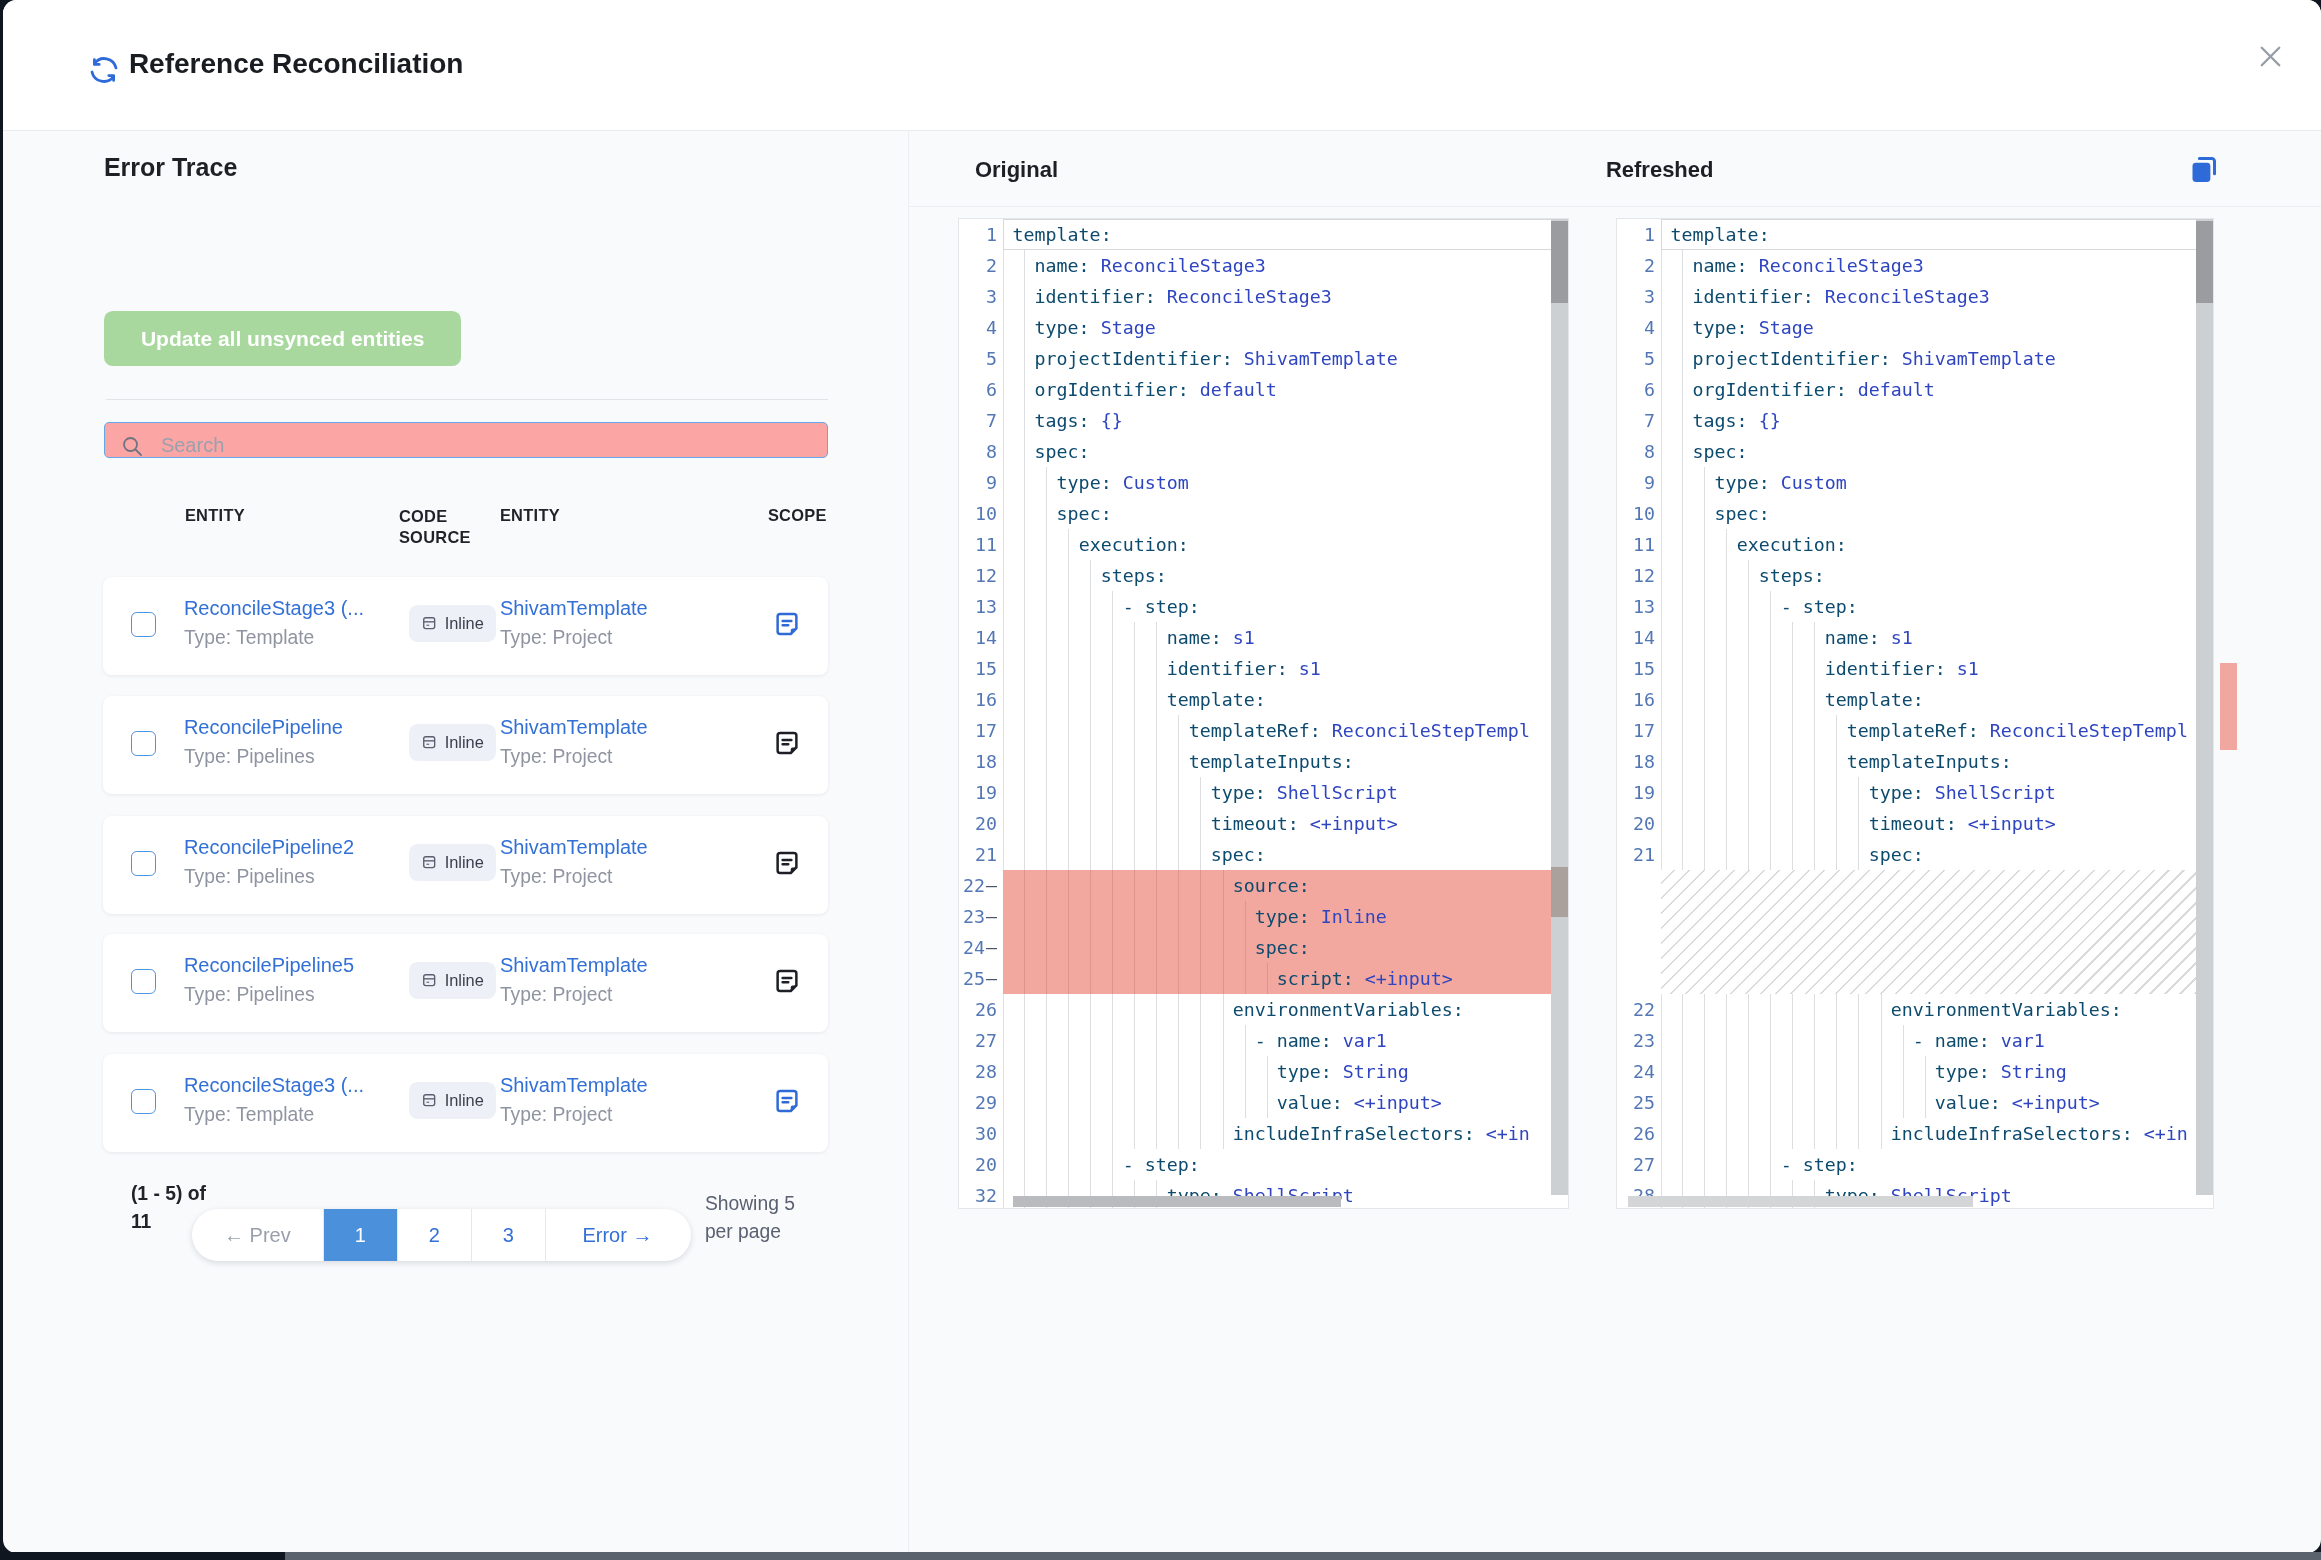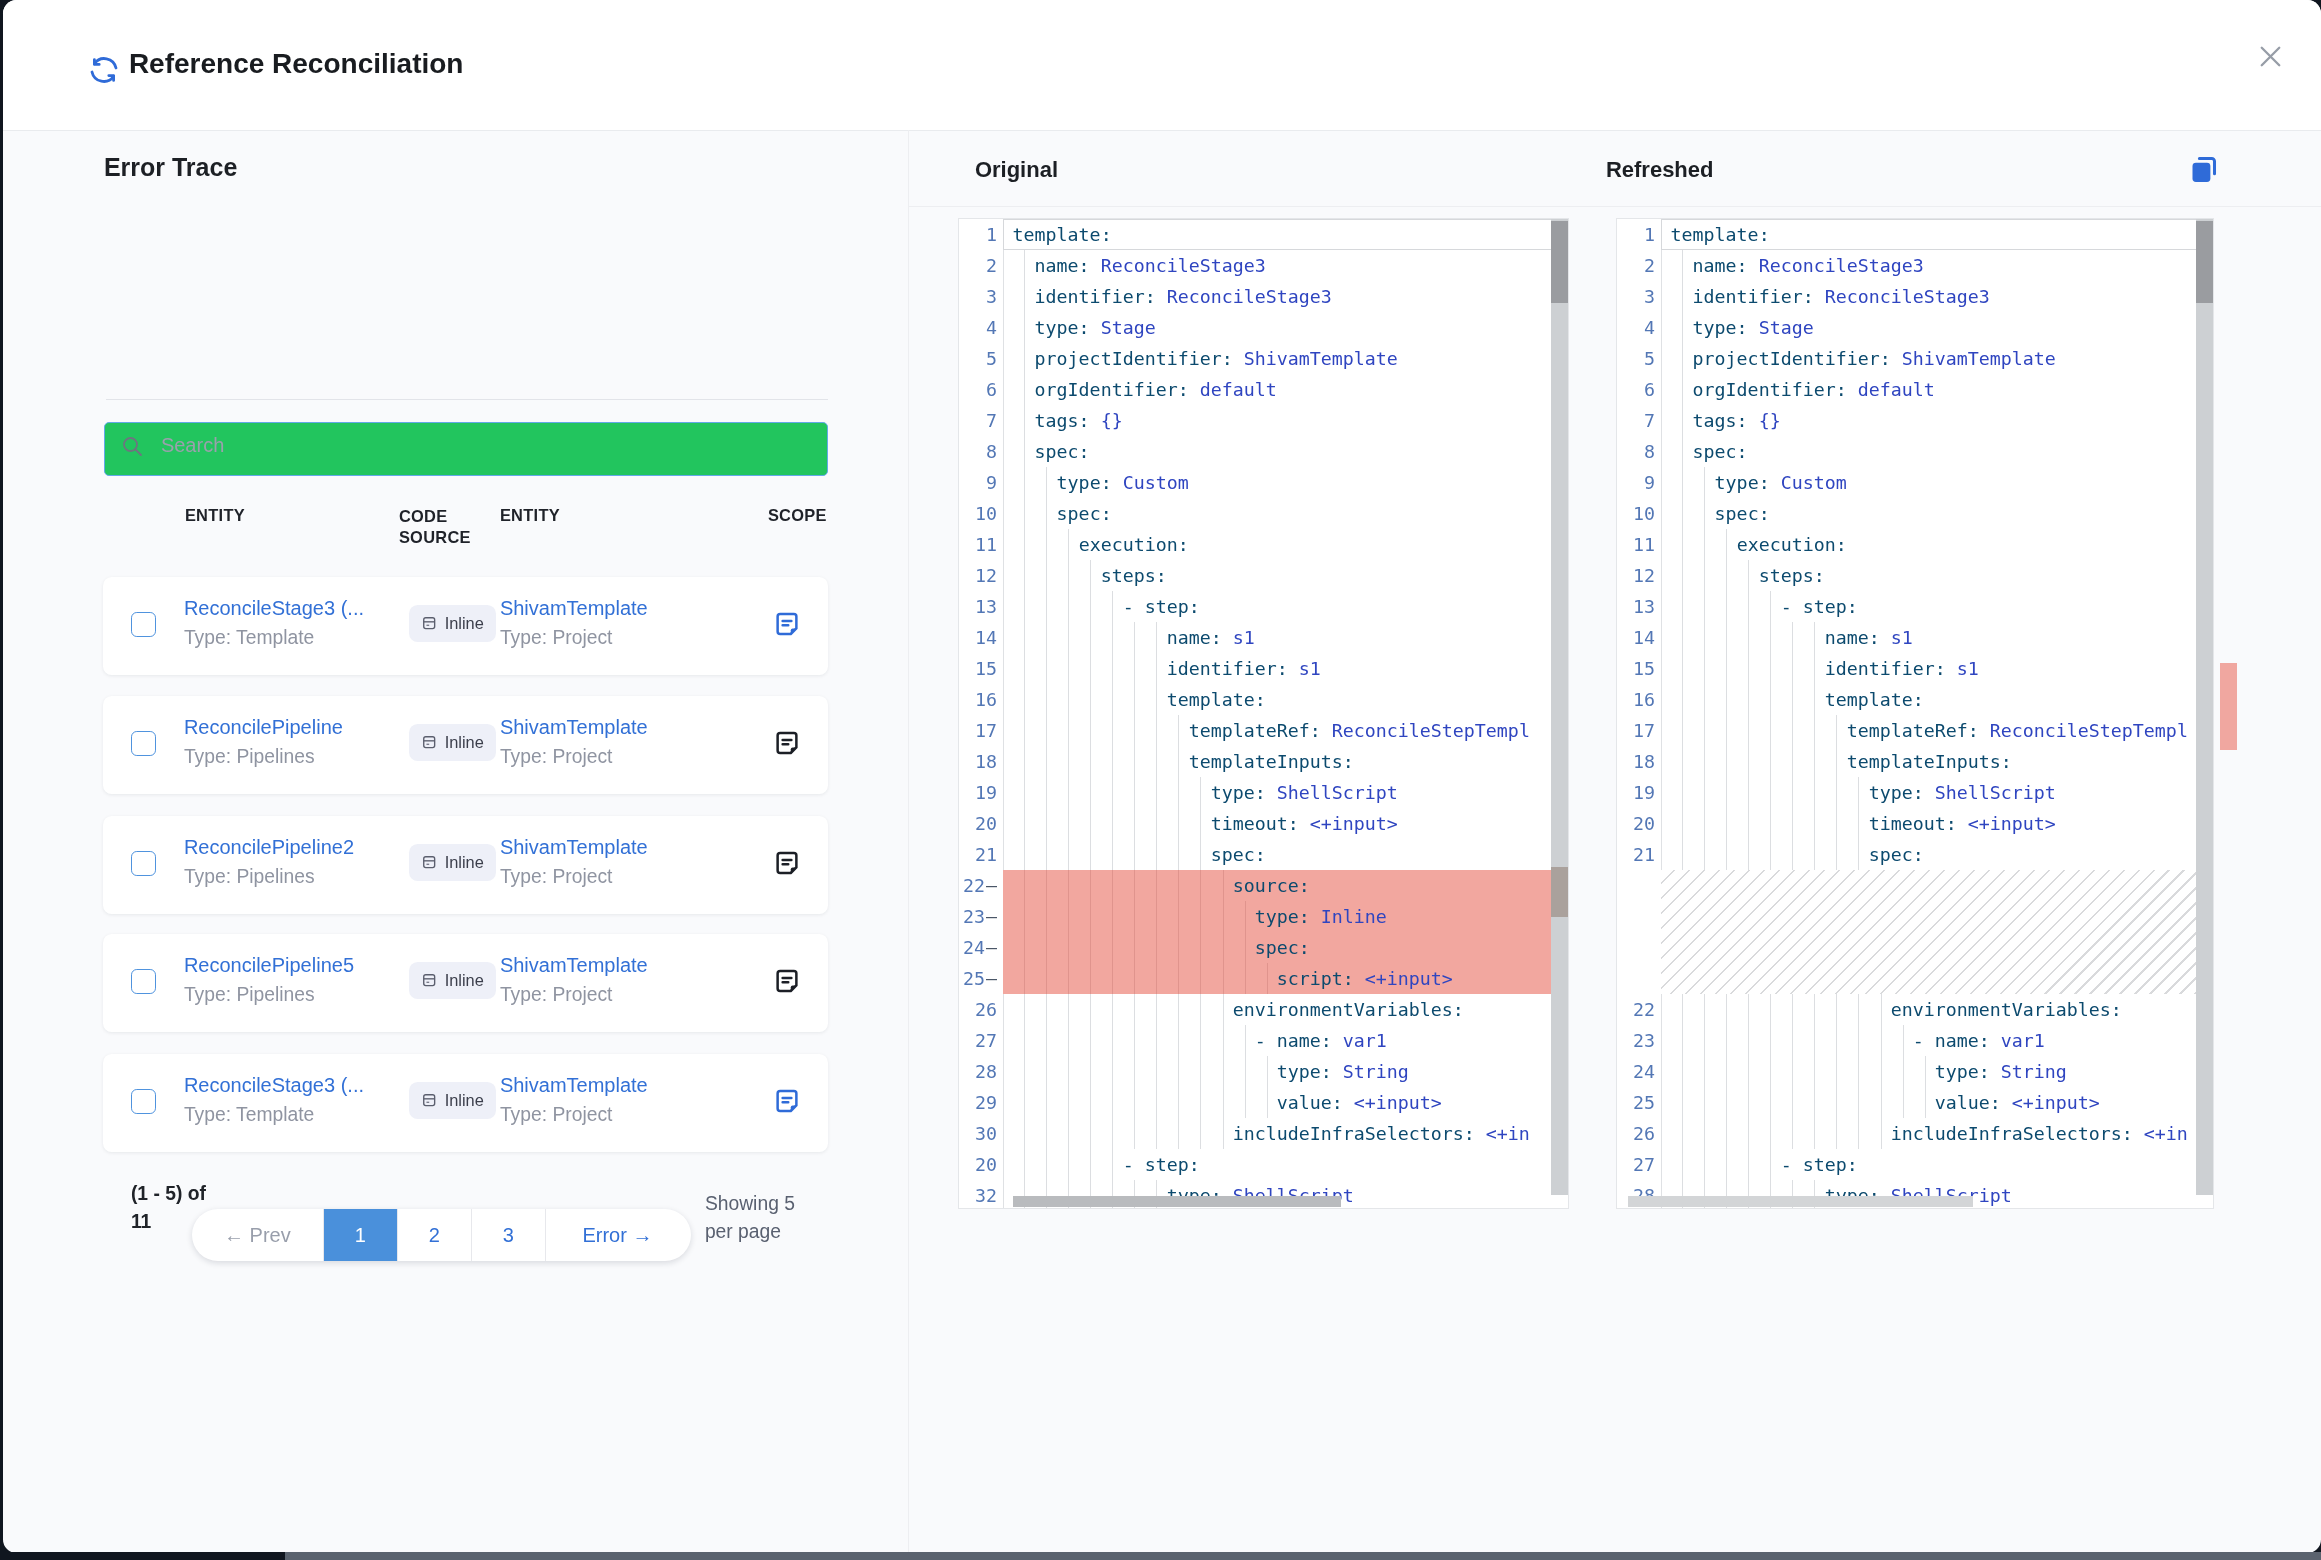--- a/index.html
+++ b/index.html
@@ -12,21 +12,21 @@
   .vdiv{position:absolute;left:905px;top:130px;width:1px;height:1422px;background:#edeef1;}
   .diffhdrdiv{position:absolute;left:906px;top:206px;width:1413px;height:1px;background:#edeef1;}
 
   
   .h2{position:absolute;left:101px;top:153px;font-size:25px;font-weight:bold;color:#1d2025;}
   .para{position:absolute;left:101px;top:199px;width:676px;font-size:20px;line-height:30px;color:#3c4049;}
   .para b{font-weight:bold;color:#24272d;}
   .para2{position:absolute;left:101px;top:266px;width:676px;font-size:20px;line-height:30px;color:#3c4049;}
   .greenbtn{position:absolute;left:101px;top:311px;height:55px;padding:0 37px;background:#a9d89f;border:none;border-radius:8.7px;color:#ffffff;font-size:21px;font-weight:bold;font-family:"Liberation Sans",sans-serif;cursor:pointer;}
   .ldiv{position:absolute;left:103px;top:399px;width:722px;height:1px;background:#e2e4e9;}
-  .search{position:absolute;left:101px;top:422px;width:724px;height:54px;background:#22c55e;border:1.9px solid #63a9e8;border-radius:5px;box-sizing:border-box;}
+  .search{position:absolute;left:101px;top:422px;width:724px;height:36px;background:#fca5a5;border:1.9px solid #63a9e8;border-radius:5px;box-sizing:border-box;}
   .search input{position:absolute;left:54px;top:3.9px;width:647px;height:35px;border:none;background:transparent;outline:none;font-size:20px;color:#3c4049;font-family:"Liberation Sans",sans-serif;}
   .search input::placeholder{color:#9aa0ac;}
   .searchicon{position:absolute;left:15.4px;top:10.6px;}
   .thead{position:absolute;font-size:16.4px;font-weight:bold;color:#1f2229;letter-spacing:0.3px;}
   .card{position:absolute;left:100px;width:725px;height:98px;background:#ffffff;border-radius:8.7px;box-shadow:0 1px 3.9px rgba(16,24,40,.08);}
   .cb{position:absolute;left:28px;top:35px;width:25px;height:25px;border:1.9px solid #4f93de;border-radius:5.8px;background:#fff;box-sizing:border-box;cursor:pointer;}
   .ent{position:absolute;left:81px;top:20px;font-size:20px;font-weight:500;color:#3270d6;white-space:nowrap;cursor:pointer;}
   .sub{position:absolute;left:81px;top:50px;font-size:19.3px;color:#8f94a1;white-space:nowrap;}
   .badge{position:absolute;left:306px;top:28px;height:37px;background:#eef0f8;border-radius:8.7px;display:flex;align-items:center;padding:0 12.6px;gap:6.8px;}
   .badge span{font-size:16.4px;color:#3c3f4c;}
@@ -89,20 +89,21 @@
       <svg width="35" height="35" viewBox="0 0 24 24" fill="none" stroke="#979da7" stroke-width="1.6" stroke-linecap="round">
         <path d="M6 6l12 12M18 6L6 18"></path>
       </svg>
     </span>
   </div>
 
   <div class="vdiv"></div>
   <div class="diffhdrdiv"></div>
 
   <div class="h2">Error Trace</div>
+  <button class="greenbtn">Update all unsynced entities</button>
   <div class="ldiv"></div>
 
   <div class="search">
     <span class="searchicon">
       <svg width="24" height="24" viewBox="0 0 24 24" fill="none" stroke="#6e7580" stroke-width="1.8" stroke-linecap="round">
         <circle cx="10.5" cy="10.5" r="6.5"></circle>
           <path d="M15.5 15.5L21 21"></path>
       </svg>
     </span>
     <input type="text" placeholder="Search" style="">

